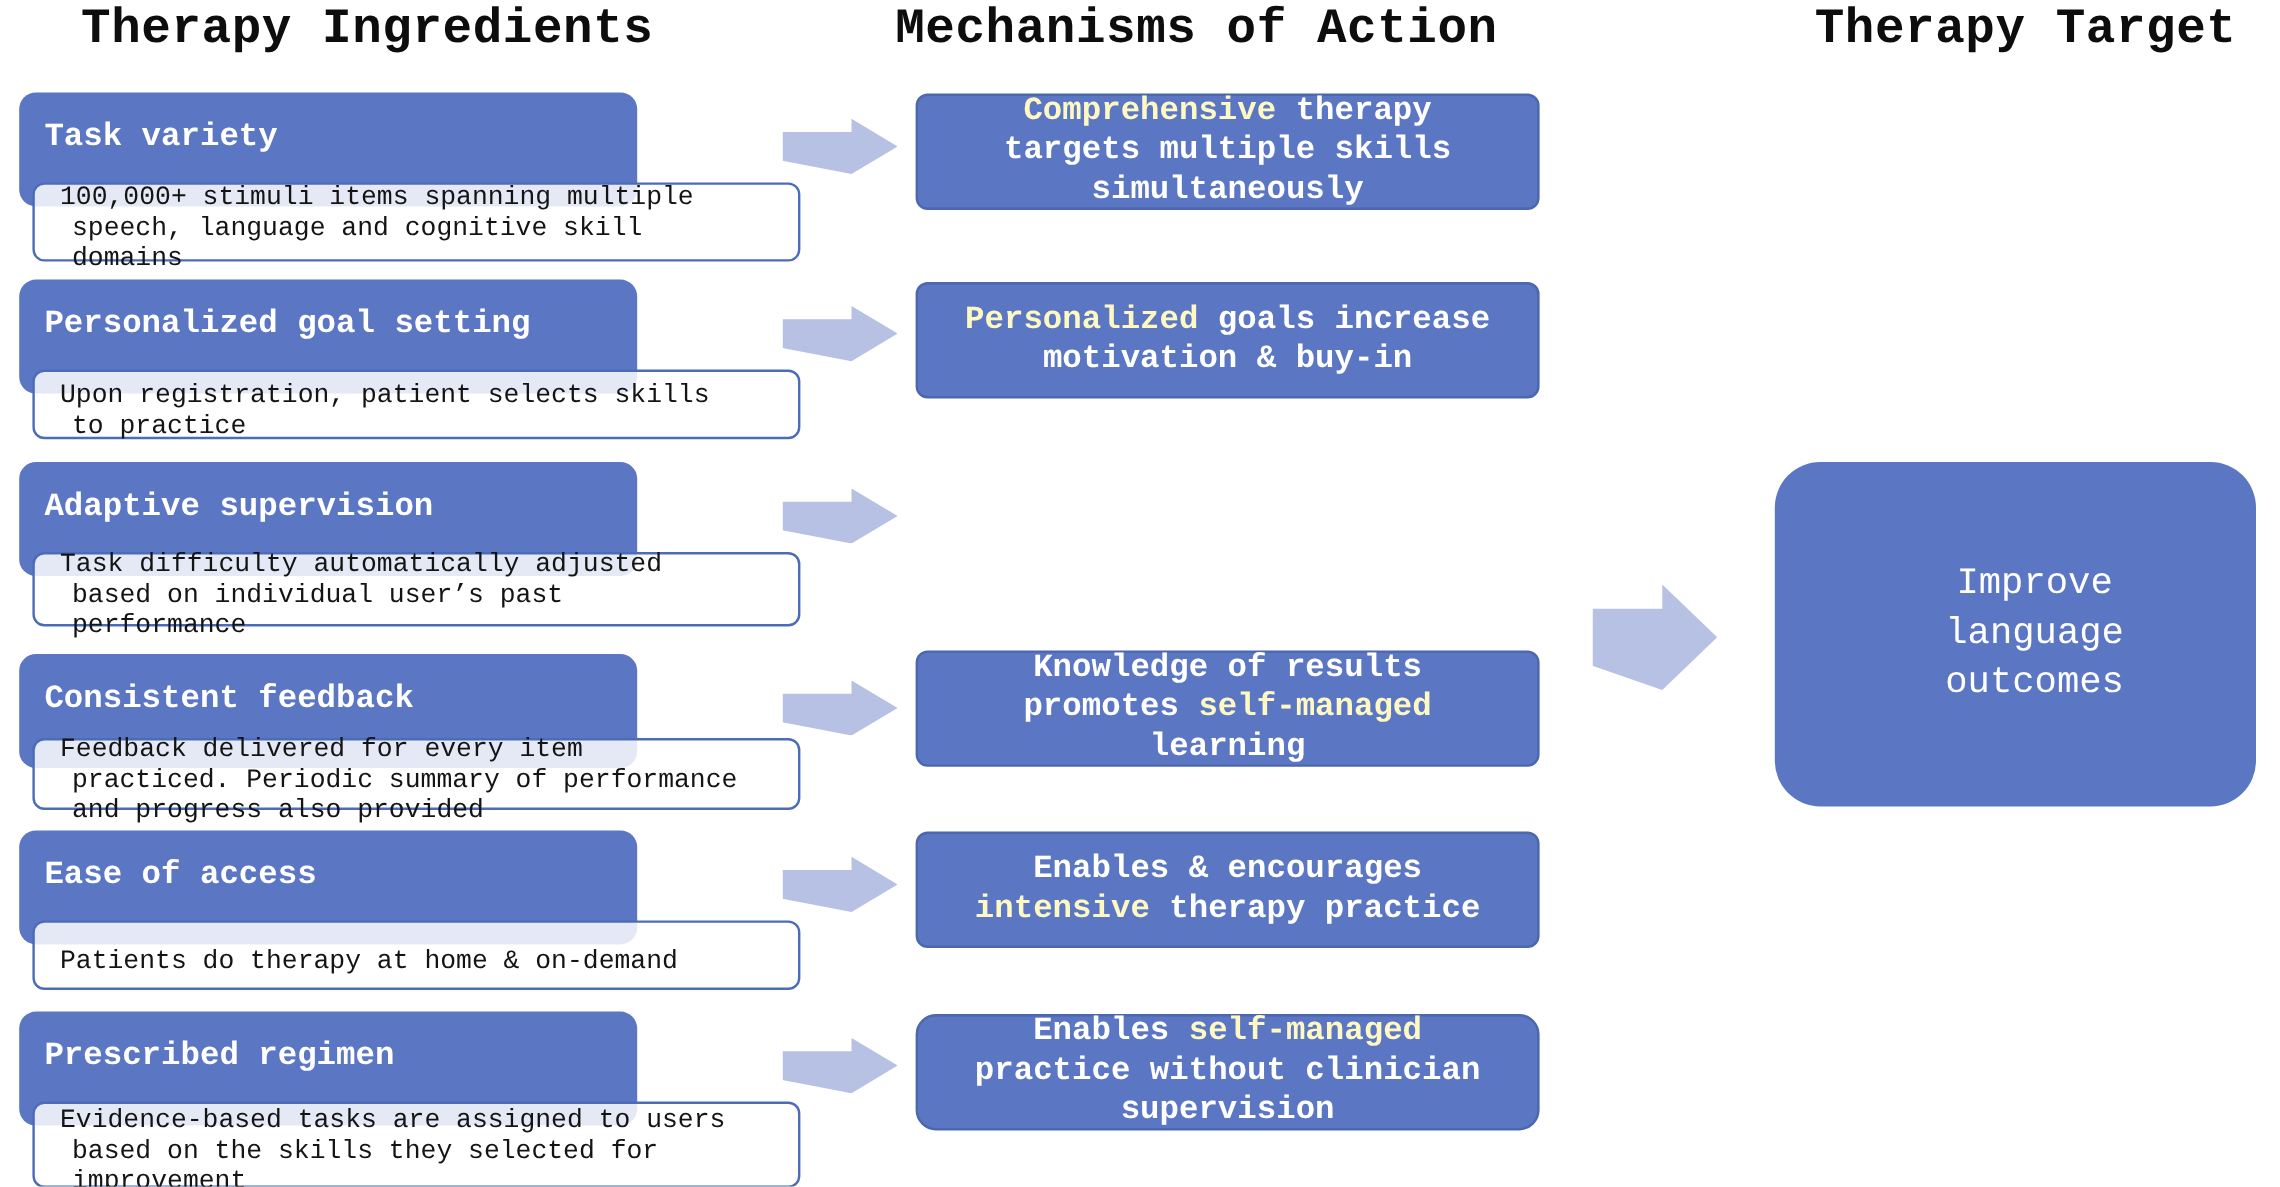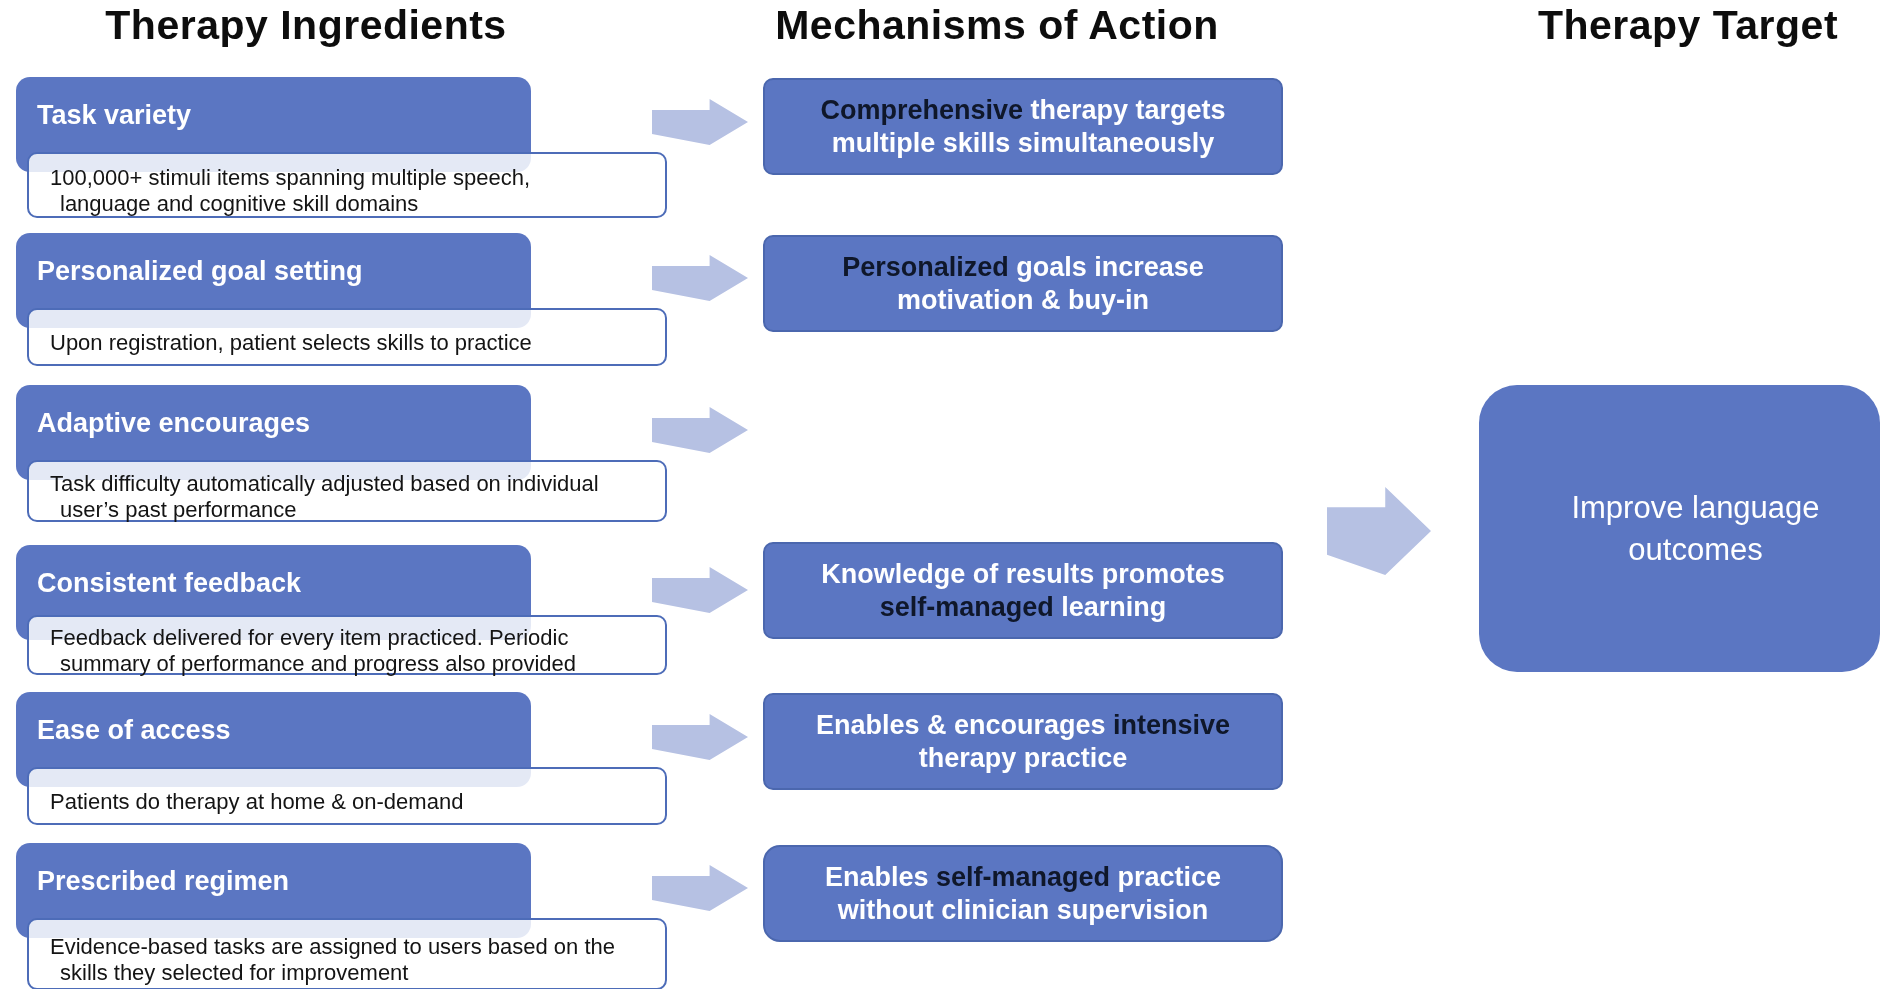--- a/index.html
+++ b/index.html
@@ -1,18 +1,18 @@
 <!DOCTYPE html>
 <html><head>
 <meta charset="utf-8">
 <style>
   html,body{margin:0;padding:0;background:#ffffff;}
   .canvas{
     position:relative;width:1900px;height:989px;background:#ffffff;overflow:hidden;
-    font-family:Liberation Sans, sans-serif;
+    font-family:Liberation Mono, monospace;
   }
   .col-header{
     position:absolute;top:2px;transform:translateX(-50%);
     font-size:41px;font-weight:700;color:#0d0d0d;white-space:nowrap;letter-spacing:0.5px;
   }
   
   .ing-box{
     position:absolute;left:16px;width:515px;height:95px;
     background:#5b76c2;border-radius:14px;
   }
@@ -37,21 +37,21 @@
     clip-path:polygon(0 24%,60% 24%,60% 0,100% 50%,60% 100%,0 76%);
   }
   
   .mech-box{
     position:absolute;left:763px;width:520px;height:97px;box-sizing:border-box;
     background:#5b76c2;border:2px solid #4b67ae;border-radius:10px;
     display:flex;align-items:center;justify-content:center;text-align:center;
     padding:0 28px;
   }
   .mech-text{color:#ffffff;font-size:27px;font-weight:600;line-height:1.22;}
-  .mech-hl{color:#0f172a;font-weight:700;}
+  .mech-hl{color:#fef9c3;font-weight:700;}
   
   .big-arrow{
     position:absolute;left:1327px;top:487px;width:104px;height:88px;background:#b6c1e3;
     -webkit-clip-path:polygon(0 23%,56% 23%,56% 0,100% 50%,56% 100%,0 77%);
     clip-path:polygon(0 23%,56% 23%,56% 0,100% 50%,56% 100%,0 77%);
   }
   
   .target-box{
     position:absolute;left:1479px;top:385px;width:401px;height:287px;box-sizing:border-box;
     background:#5b76c2;border-radius:38px;
@@ -89,21 +89,21 @@
   <div class="desc-box" style="top:308px;height:58px;">
     <span class="desc-text">Upon registration, patient selects skills to practice</span>
   </div>
   <div class="arrow" style="top:255px;"></div>
   <div class="mech-box" style="top:235px;">
     <span class="mech-text"><span></span><span class="mech-hl">Personalized</span><span> goals increase motivation &amp; buy-in</span></span>
   </div>
 
   <div class="ing-box" style="top:385px;">
     <div class="ing-label-wrap">
-        <span class="ing-label">Adaptive encourages</span>
+        <span class="ing-label">Adaptive supervision</span>
       </div>
   </div>
   <div class="desc-box" style="top:460px;height:62px;">
     <span class="desc-text">Task difficulty automatically adjusted based on individual user’s past performance</span>
   </div>
   <div class="arrow" style="top:407px;"></div>
 
   <div class="ing-box" style="top:545px;">
     <div class="ing-label-wrap">
         <span class="ing-label">Consistent feedback</span>

